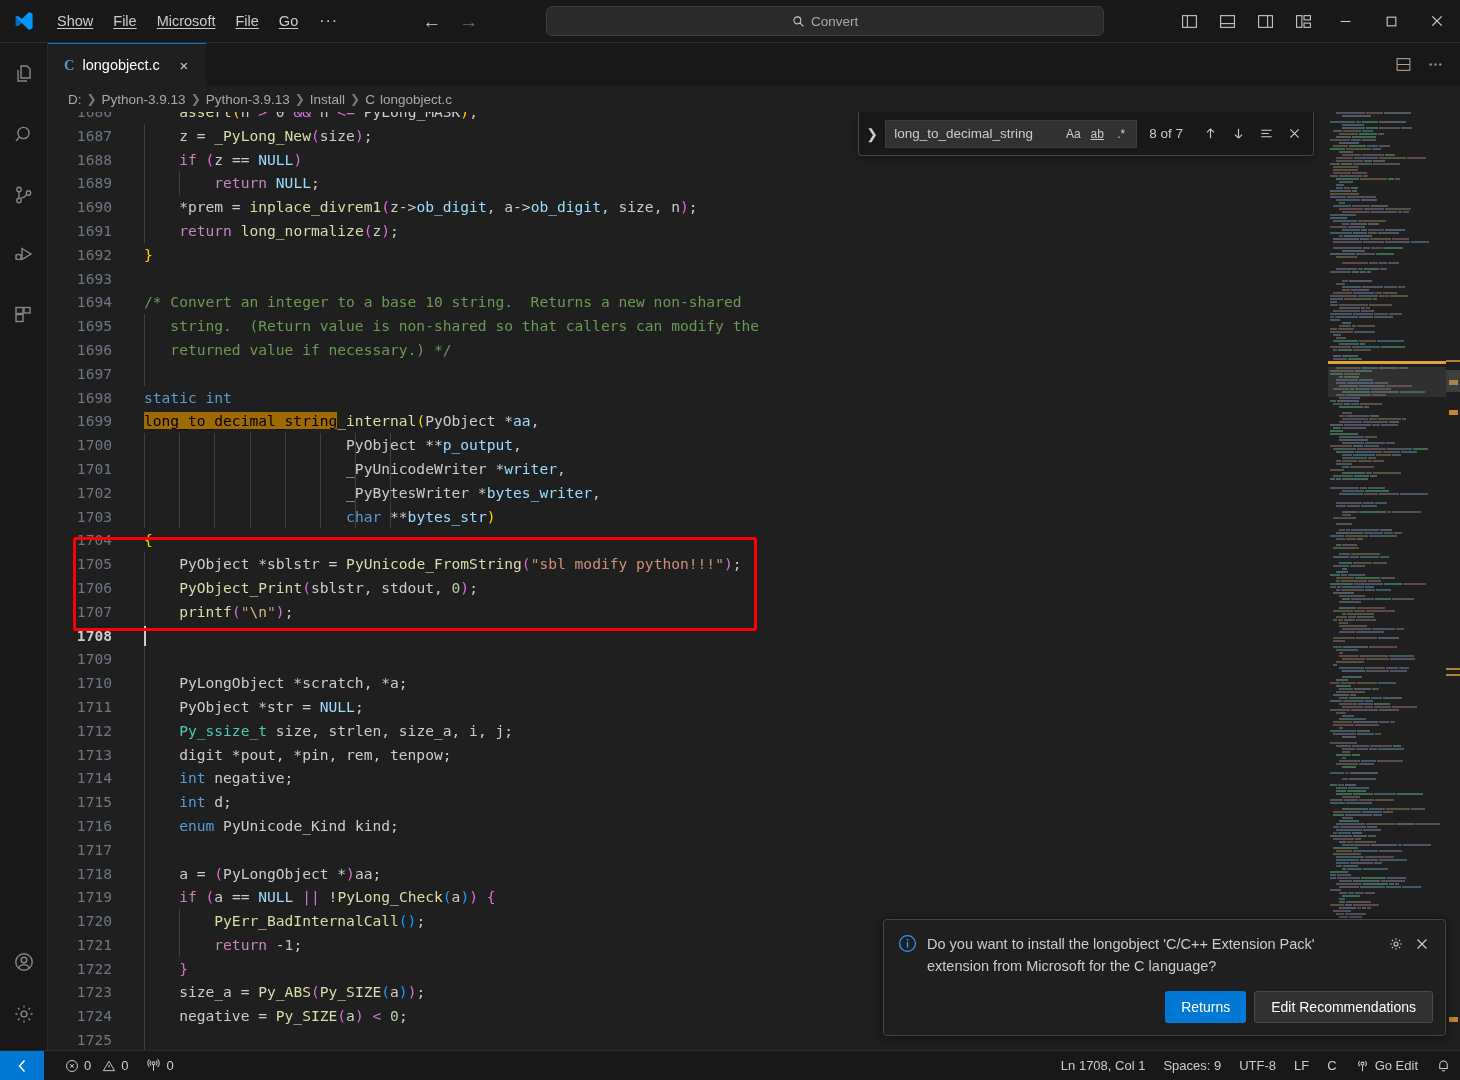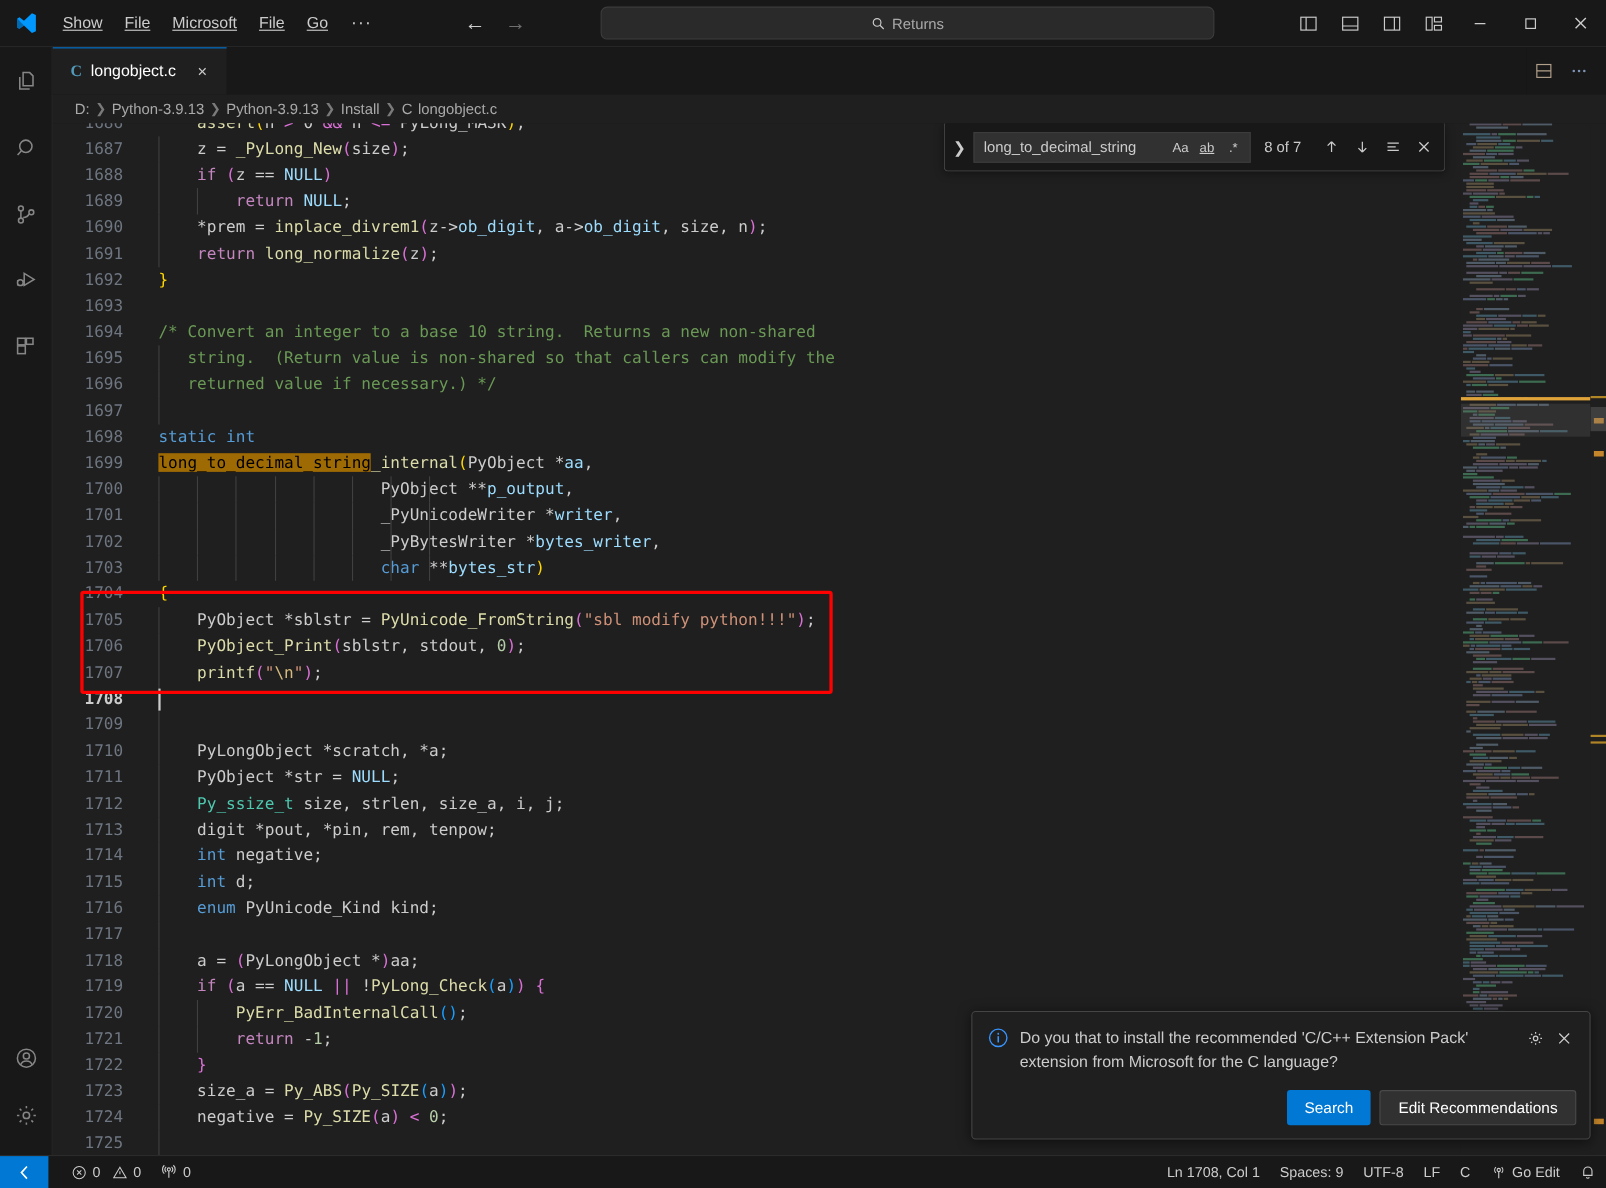--- a/index.html
+++ b/index.html
@@ -211,21 +211,21 @@
       <span class="arrow">←</span>
       <span class="arrow dim">→</span>
     </div>
 
     <div class="search-wrap">
       <div class="cmd-search">
         <svg width="13" height="13" viewBox="0 0 16 16">
           <circle cx="6.6" cy="6.6" r="4.3" fill="none" stroke="#cccccc" stroke-width="1.3"></circle>
           <line x1="9.8" y1="9.8" x2="14" y2="14" stroke="#cccccc" stroke-width="1.3"></line>
         </svg>
-        <span>Returns</span>
+        <span>Convert</span>
       </div>
     </div>
 
     <div class="layout-icons">
       <div class="licon">
         <svg width="17" height="17" viewBox="0 0 16 16">
             <rect x="1.5" y="2.5" width="13" height="11" fill="none" stroke="#cccccc"></rect>
             <line x1="6" y1="2.5" x2="6" y2="13.5" stroke="#cccccc"></line>
           </svg>
       </div>
@@ -1658,37 +1658,37 @@
           </div>
         </div>
 
         <div class="notification">
           <div class="nt-row">
             <svg width="19" height="19" viewBox="0 0 20 20" style="flex:0 0 19px;margin-top:2px">
               <circle cx="10" cy="10" r="8.3" fill="none" stroke="#3794ff" stroke-width="1.3"></circle>
               <rect x="9.25" y="8.4" width="1.5" height="6" fill="#3794ff"></rect>
               <rect x="9.25" y="5.2" width="1.5" height="1.8" fill="#3794ff"></rect>
             </svg>
-            <div class="nt-msg">Do you that to install the recommended 'C/C++ Extension Pack' extension from Microsoft for the C language?</div>
+            <div class="nt-msg">Do you want to install the longobject 'C/C++ Extension Pack' extension from Microsoft for the C language?</div>
             <div class="nt-tools">
               <div class="nt-tool">
                 <svg width="16" height="16" viewBox="0 0 16 16" fill="none" stroke="#cccccc" stroke-width="1.1">
                   <circle cx="8" cy="8" r="2"></circle>
                   <path d="M8 2.2v1.5M8 12.3v1.5M2.2 8h1.5M12.3 8h1.5M3.9 3.9l1.1 1.1M11 11l1.1 1.1M12.1 3.9 11 5M5 11l-1.1 1.1"></path>
                 </svg>
               </div>
               <div class="nt-tool">
                 <svg width="16" height="16" viewBox="0 0 16 16">
                     <path d="M3.5 3.5l9 9M12.5 3.5l-9 9" stroke="#cccccc" stroke-width="1.2"></path>
                   </svg>
               </div>
             </div>
           </div>
           <div class="nt-buttons">
-            <button class="nt-btn primary">Search</button>
+            <button class="nt-btn primary">Returns</button>
             <button class="nt-btn secondary">Edit Recommendations</button>
           </div>
         </div>
 
       </div>
     </div>
   </div>
 
   <div class="statusbar">
     <div class="sb-remote">

